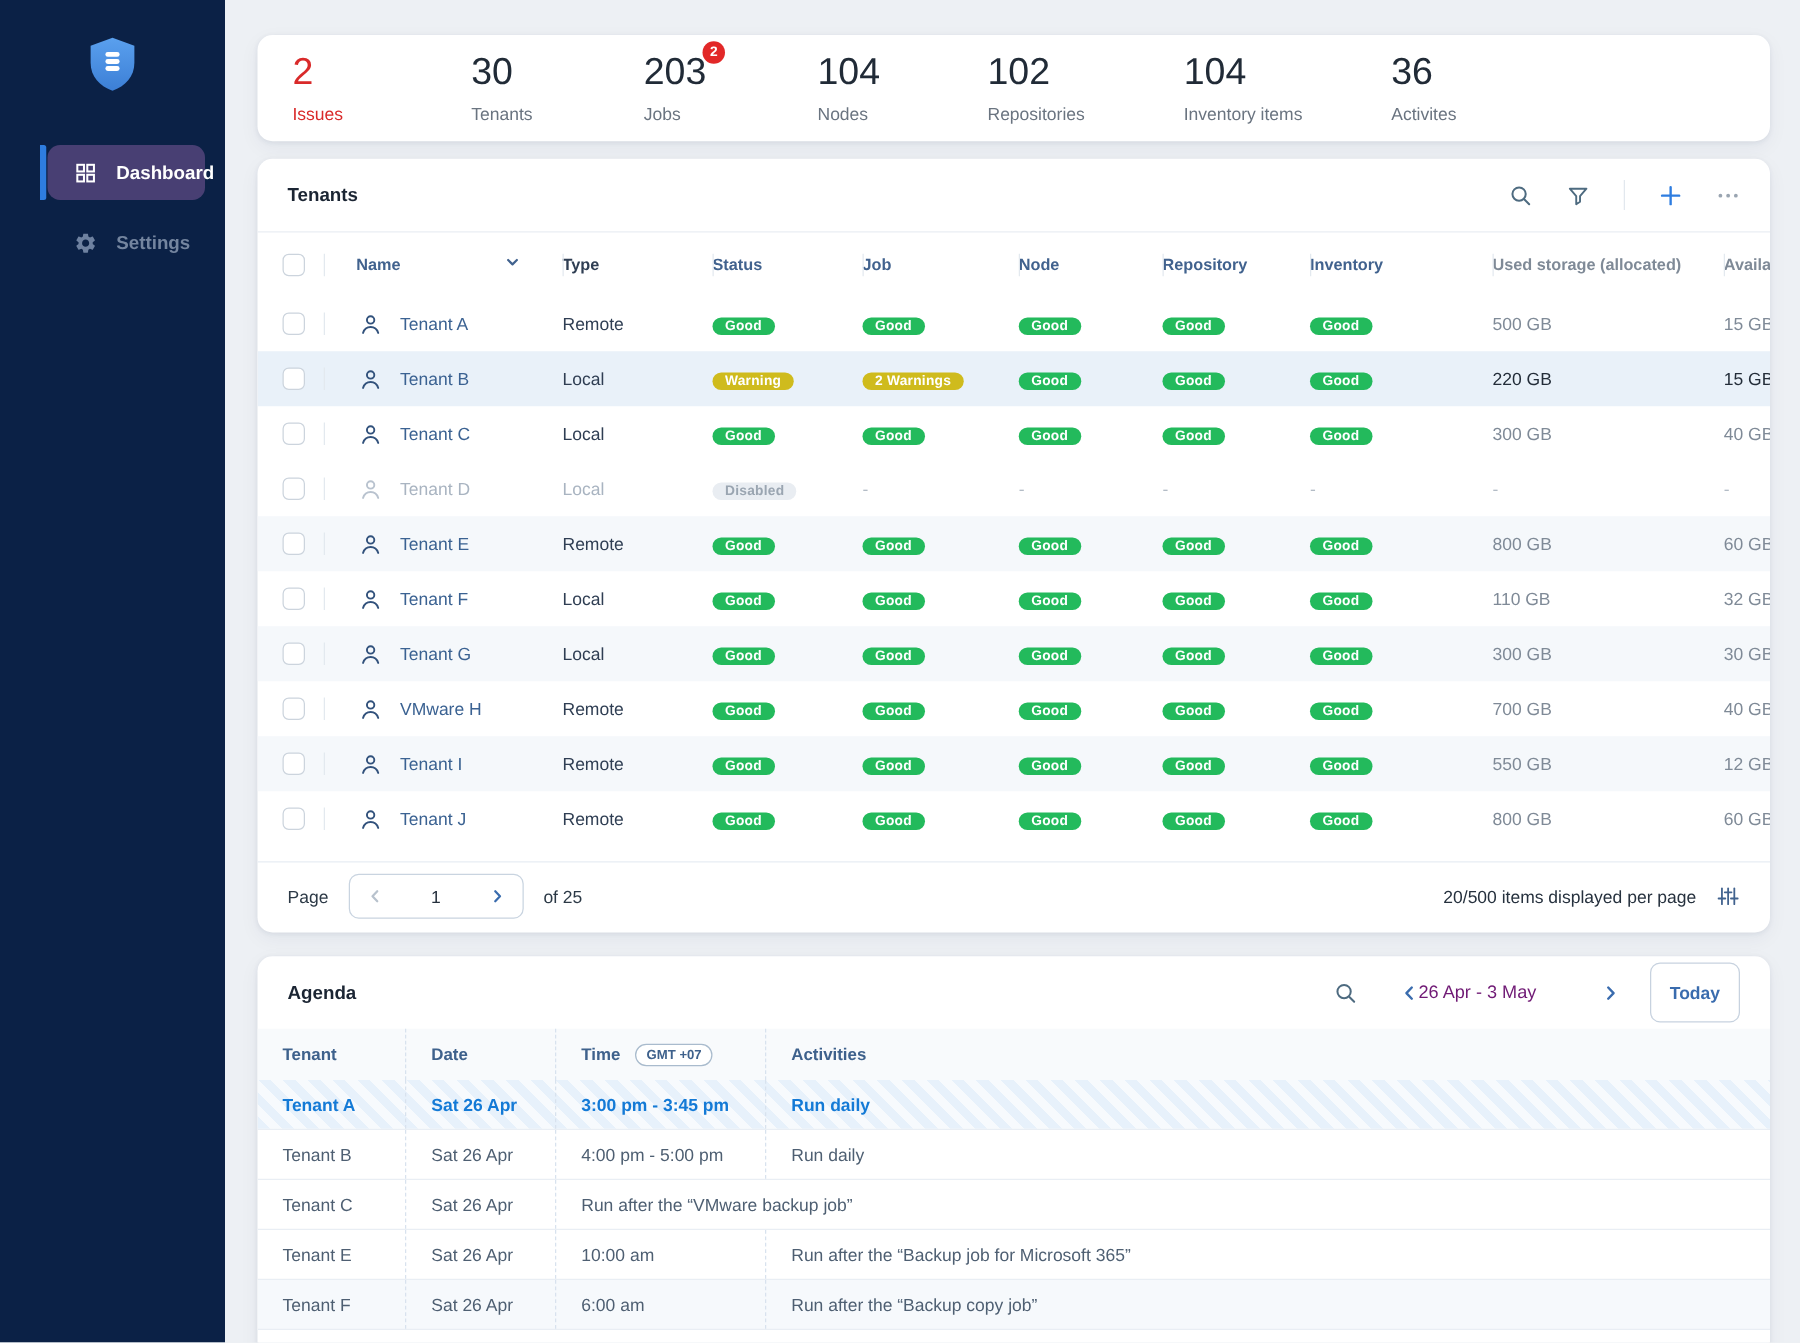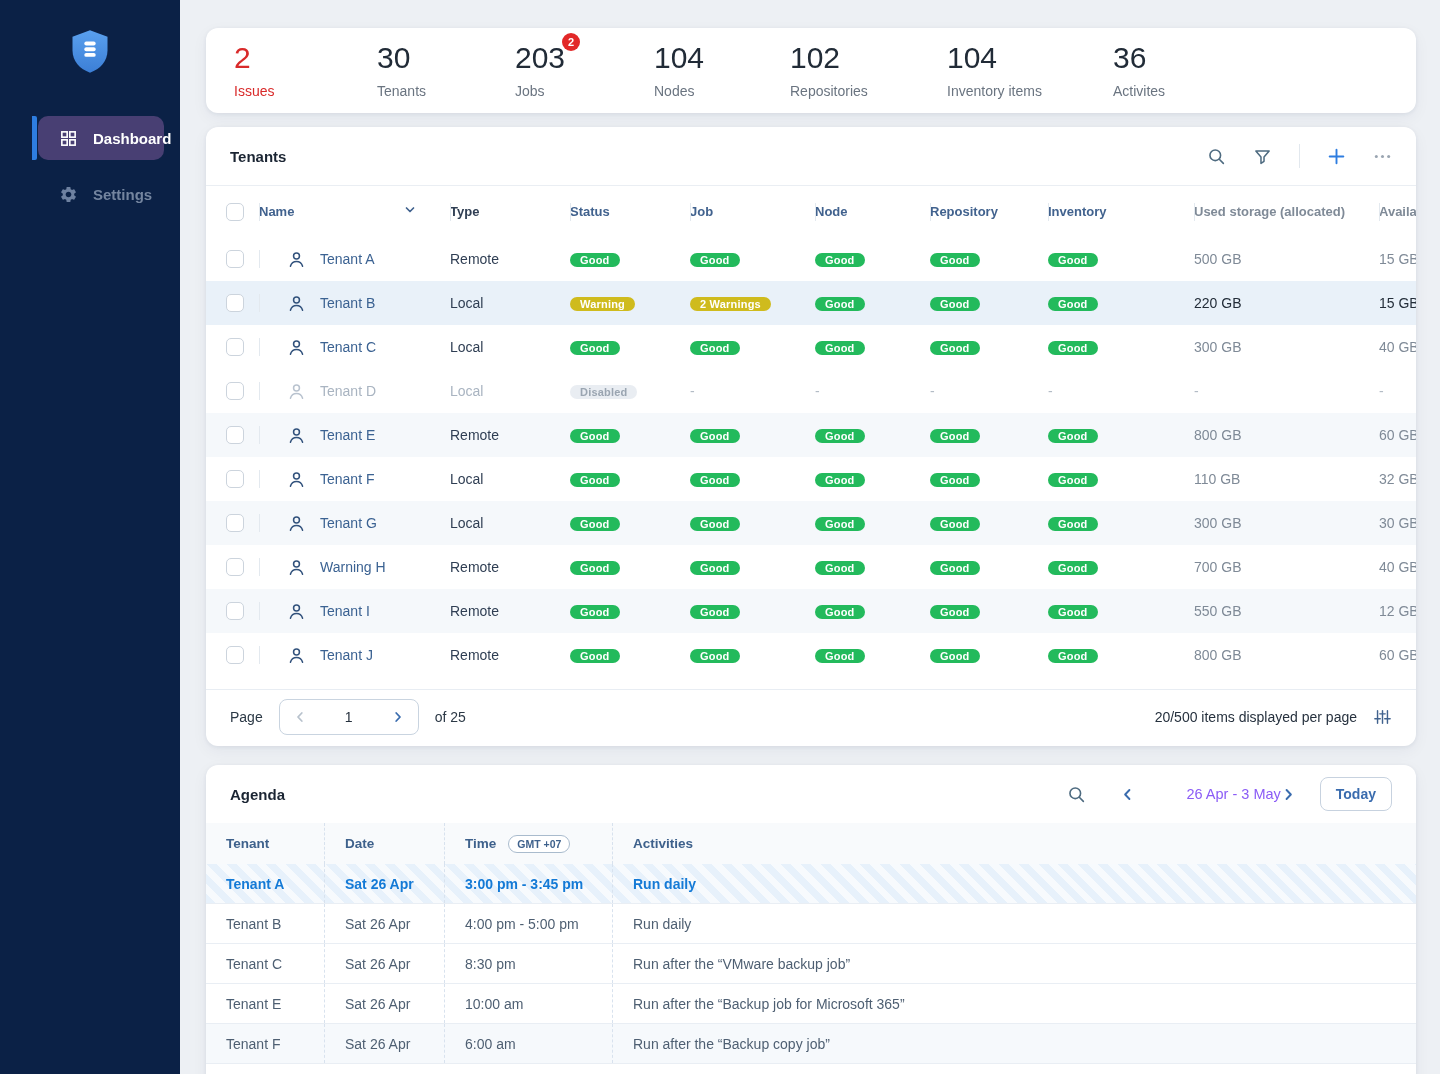--- a/index.html
+++ b/index.html
@@ -67,21 +67,21 @@
            font-size:13px; font-weight:700; color:#41628e; white-space:nowrap; }
   .cb {
     flex:0 0 18px; width:18px; height:18px; margin-right:15px;
     border:1.5px solid #ccd4dd; border-radius:5px; background:#fff; cursor:pointer;
   }
   .cell { flex-shrink:0; position:relative; }
   .c-name{width:191px} .c-type{width:120px} .c-status{width:120px} .c-job{width:125px}
   .c-node{width:115px} .c-repo{width:118px} .c-inv{width:146px} .c-used{width:185px} .c-avail{width:120px}
   .sep::before { content:""; position:absolute; left:0; top:50%; transform:translateY(-50%);
                  width:1px; height:18px; background:#e3e9ef; }
-  .thead .c-name { display:flex; align-items:flex-start; }
+  .thead .c-name { padding-left:26px; display:flex; align-items:flex-start; }
   .thead .chev { margin-left:auto; margin-right:34px; }
 
   .trow { display:flex; align-items:center; height:44px; padding-left:20px; font-size:14px; white-space:nowrap; }
   .trow .c-name { padding-left:28px; display:flex; align-items:center; gap:14px; }
   .tname { color:#3b6292; cursor:pointer; }
   .c-type { color:#2f3e53; }
   .c-used, .c-avail { color:#7f8a97; }
   .trow.zeb { background:#f5f8fb; }
   .trow.hl { background:#e9f1f9; }
   .trow.hl .c-used, .trow.hl .c-avail { color:#232d39; }
@@ -102,22 +102,22 @@
                padding:0 13px; margin:0 16px; background:#fff; }
   .pg-num { color:#25303d; }
   .pg-items { margin-left:auto; margin-right:16px; color:#26313e; }
   .icon-btn { display:flex; cursor:pointer; }
 
   
   .agenda-panel { top:765px; height:330px; }
   .agenda-head { height:58px; display:flex; align-items:center; padding:0 24px; }
   .ag-actions { margin-left:auto; display:flex; align-items:center; }
   .ag-search { margin-right:34px; }
-  .ag-range { width:146px; text-align:right; font-size:14.5px; color:#8b5cf6; }
-  .today-btn { margin-left:24px; height:34px; padding:0 15px; background:#fff;
+  .ag-range { width:146px; text-align:left; font-size:14.5px; color:#701a75; }
+  .today-btn { margin-left:24px; height:48px; padding:0 15px; background:#fff;
                border:1px solid #c7d2df; border-radius:8px; color:#3a6cae;
                font-size:14px; font-weight:700; font-family:inherit; cursor:pointer; }
 
   .ag-thead { height:41px; background:#f8fafc; display:flex; align-items:stretch;
               font-size:13.5px; font-weight:700; color:#3e618c;justify-content:flex-end; }
   .acell { display:flex; align-items:center; padding-left:20px; flex-shrink:0; }
   .a-tenant{width:118px} .a-date{width:120px} .a-time{width:168px} .a-act{flex:1 1 auto}
   .a-date, .a-time, .a-act { border-left:1px dashed #d8e2ee; }
   .tz-pill { margin-left:12px; border:1px solid #a9bbcd; border-radius:10px;
              padding:2px 8px; font-size:10.5px; font-weight:700; color:#3e618c; background:#fff; }
@@ -411,21 +411,21 @@
 
   <div class="trow">
     <span class="cb"></span>
     <div class="cell c-name sep">
       <svg class="person" width="19" height="19" viewBox="0 0 20 20">
           <g fill="none" stroke="#32527c" stroke-width="1.6" stroke-linecap="round">
             <circle cx="10" cy="6.3" r="3.1"></circle>
             <path d="M3.6 17.2c1-3.3 3.4-5 6.4-5s5.4 1.7 6.4 5"></path>
           </g>
         </svg>
-      <span class="tname">Warning H</span>
+      <span class="tname">VMware H</span>
     </div>
     <div class="cell c-type">Remote</div>
     <div class="cell c-status"><span class="badge good">Good</span></div>
     <div class="cell c-job"><span class="badge good">Good</span></div>
     <div class="cell c-node"><span class="badge good">Good</span></div>
     <div class="cell c-repo"><span class="badge good">Good</span></div>
     <div class="cell c-inv"><span class="badge good">Good</span></div>
     <div class="cell c-used">700 GB</div>
     <div class="cell c-avail">40 GB</div>
   </div>
@@ -549,21 +549,20 @@
   </div>
   <div class="ag-row">
     <div class="acell a-tenant ag-tenant-link">Tenant B</div>
     <div class="acell a-date">Sat 26 Apr</div>
     <div class="acell a-time">4:00 pm - 5:00 pm</div>
     <div class="acell a-act">Run daily</div>
   </div>
   <div class="ag-row">
     <div class="acell a-tenant ag-tenant-link">Tenant C</div>
     <div class="acell a-date">Sat 26 Apr</div>
-    <div class="acell a-time">8:30 pm</div>
     <div class="acell a-act">Run after the “VMware backup job”</div>
   </div>
   <div class="ag-row">
     <div class="acell a-tenant ag-tenant-link">Tenant E</div>
     <div class="acell a-date">Sat 26 Apr</div>
     <div class="acell a-time">10:00 am</div>
     <div class="acell a-act">Run after the “Backup job for Microsoft 365”</div>
   </div>
   <div class="ag-row tint">
     <div class="acell a-tenant ag-tenant-link">Tenant F</div>

